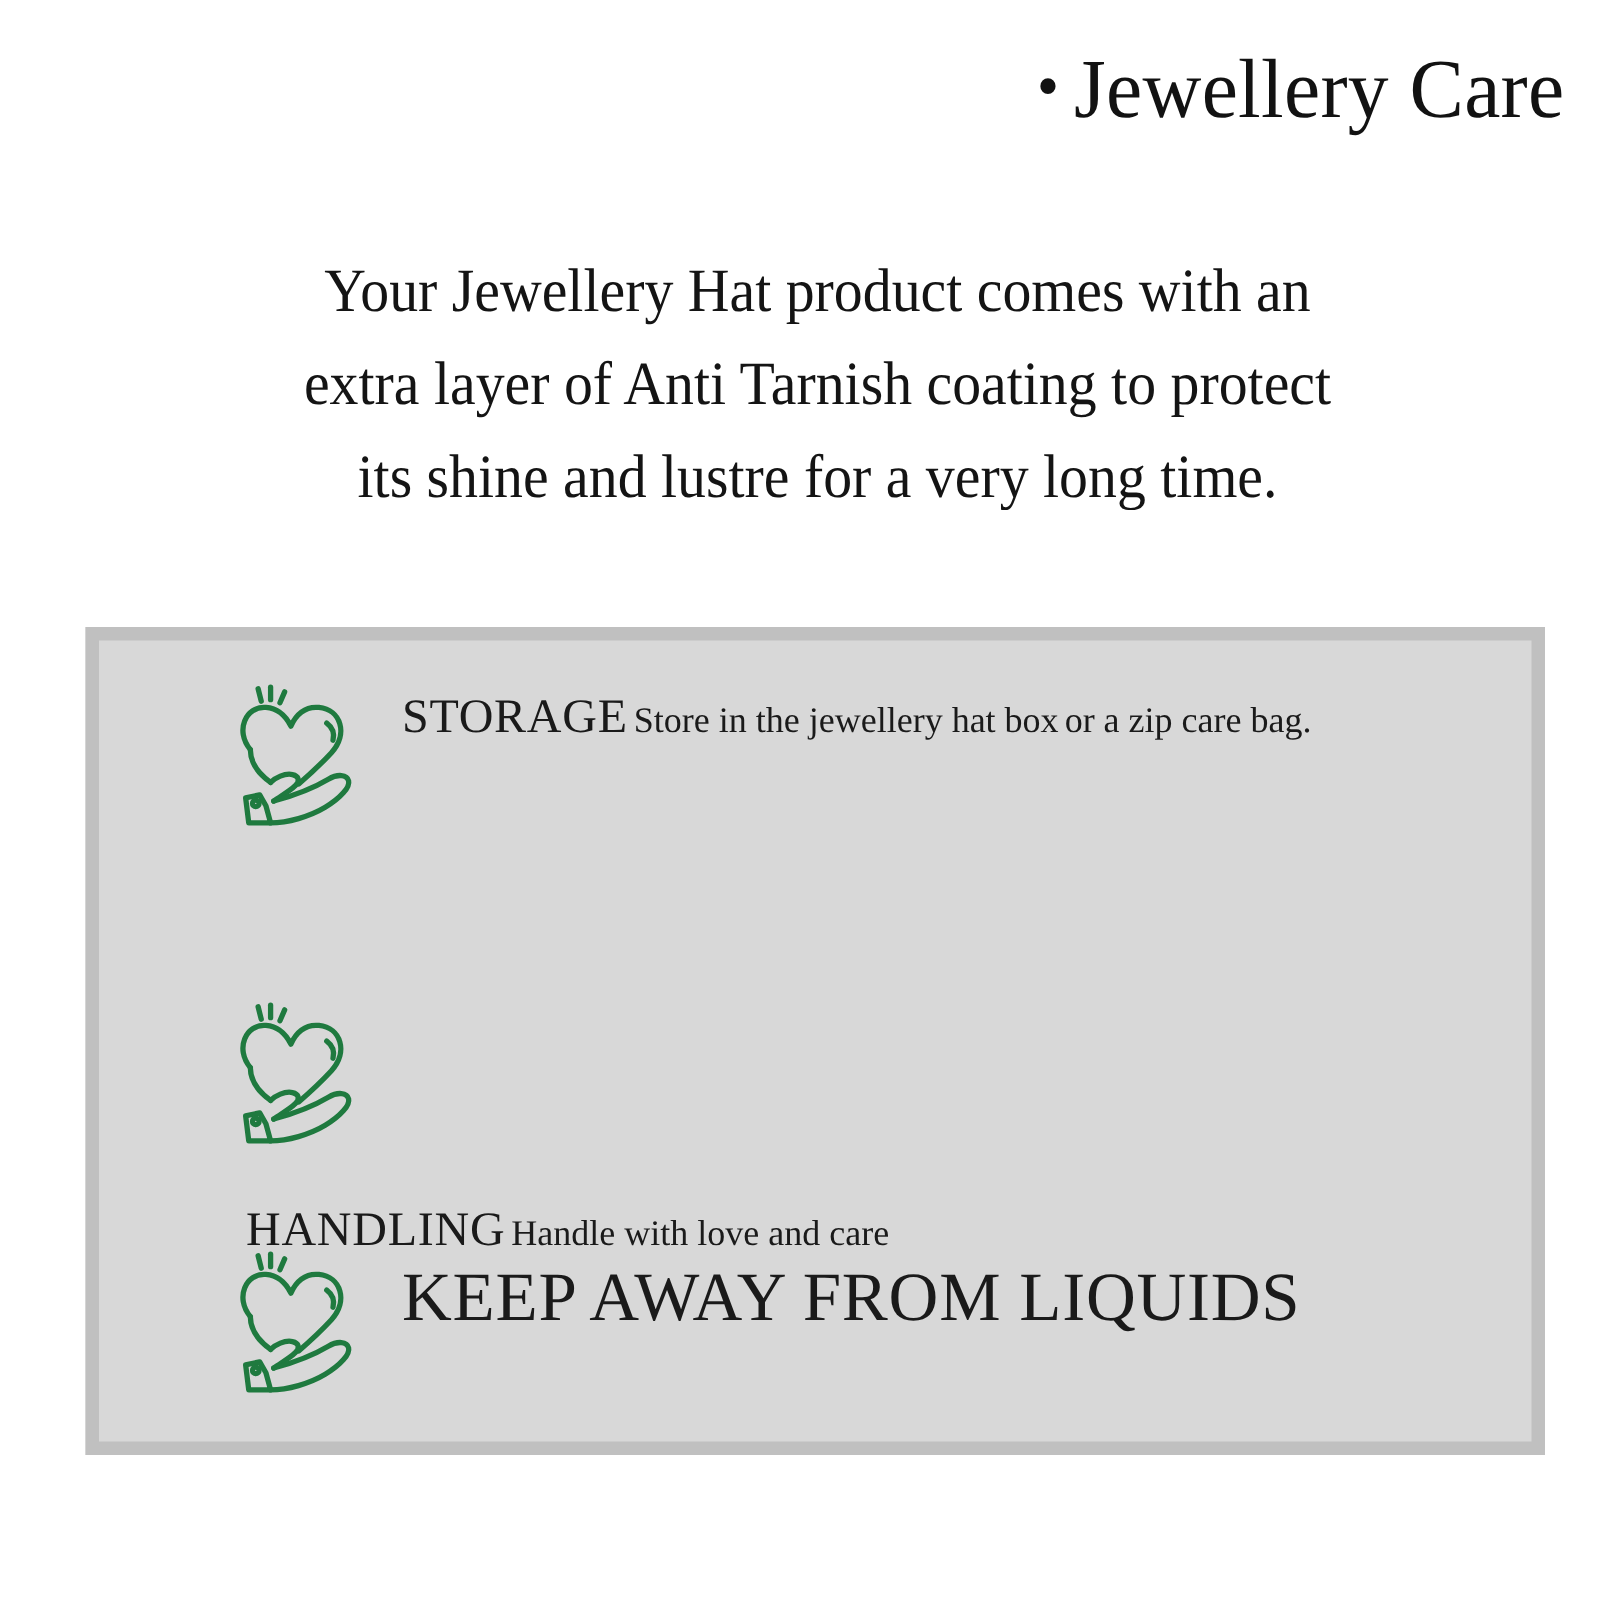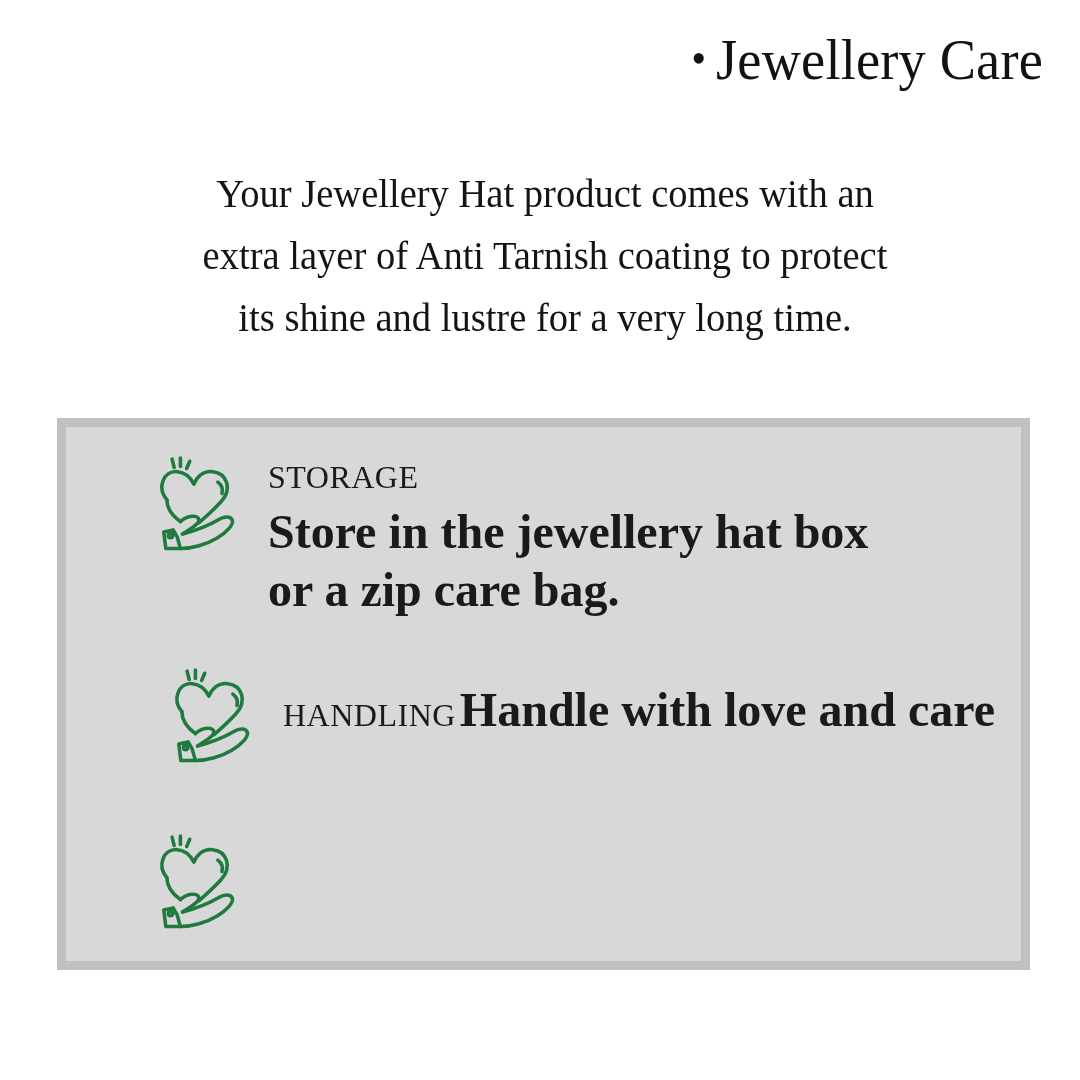--- a/index.html
+++ b/index.html
@@ -69,21 +69,21 @@
     width: 100%;
     height: 100%;
   }
 
   .care-row {
     position: absolute;
     display: flex;
     align-items: flex-start;
   }
   .care-row.row-0 { top: 20px;  left: 78px; }
-  .care-row.row-1 { top: 232px; left: 93px; }
+  .care-row.row-1 { top: 232px; left: 78px; flex-direction: column; }
   .care-row.row-2 { top: 398px; left: 78px; }
 
   .care-icon {
     width: 104px;
     height: 104px;
     flex: 0 0 104px;
     margin-top: 8px;
   }
   .care-icon svg { display: block; width: 104px; height: 104px; }
 
@@ -94,23 +94,23 @@
   .care-heading {
     font-size: 32px;
     line-height: 52px;
     font-weight: 400;
     letter-spacing: 0.5px;
     white-space: nowrap;
     transform: scaleX(0.96);
     transform-origin: left top;
   }
   .care-desc {
-    font-size: 48px;
+    font-size: 24px;
     line-height: 58px;
-    font-weight: 700;
+    font-weight: 400;
     white-space: nowrap;
     transform: scaleX(0.95);
     transform-origin: left top;
   }
   .row-0 .care-text { margin-top: 4px; }
   .row-0 .care-heading { margin-bottom: 2px; }
   .row-1 .care-text { margin-top: 22px; }
   .row-1 .care-heading { margin-bottom: 14px; }
   .row-2 .care-text { margin-top: 14px; }
   .row-2 .care-heading { font-size: 46px; letter-spacing: 0.5px; }
@@ -188,16 +188,19 @@
             <path d="M37 76 C48 73, 62 68, 72 62 C78 58.4, 84 59, 85 63 C86 67, 80 74, 70 80 C60 86, 46 90, 35 90"></path>
             <path d="M35 90 L21 90 L19 74 L28 72 L32 79 L35 90 Z"></path>
             <circle cx="25.5" cy="77.5" r="2.1"></circle>
             <path d="M29 12 L27 4"></path>
             <path d="M35 11 L35 3"></path>
             <path d="M41 13 L44 6"></path>
             <path d="M71 26 C75 29, 76 33, 75 37"></path>
           </g>
         </svg>
       </span>
+      <span class="care-text">
+        <span class="care-heading">KEEP AWAY FROM LIQUIDS</span>
+      </span>
     </div>
 
   </div>
 </div>
 
 </body></html>

